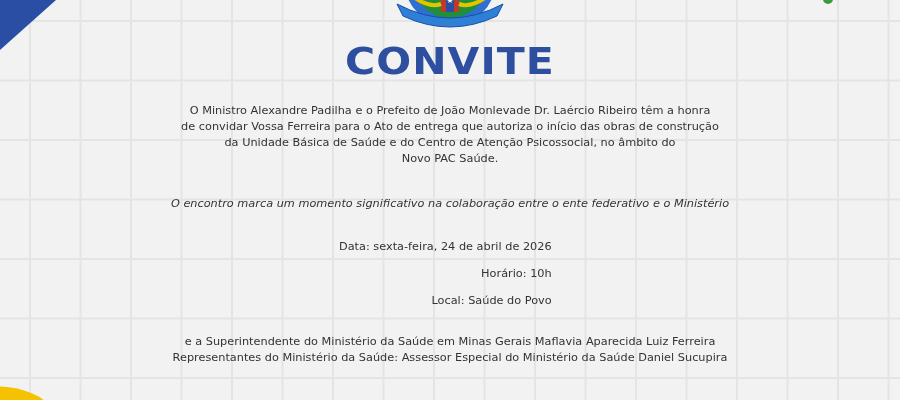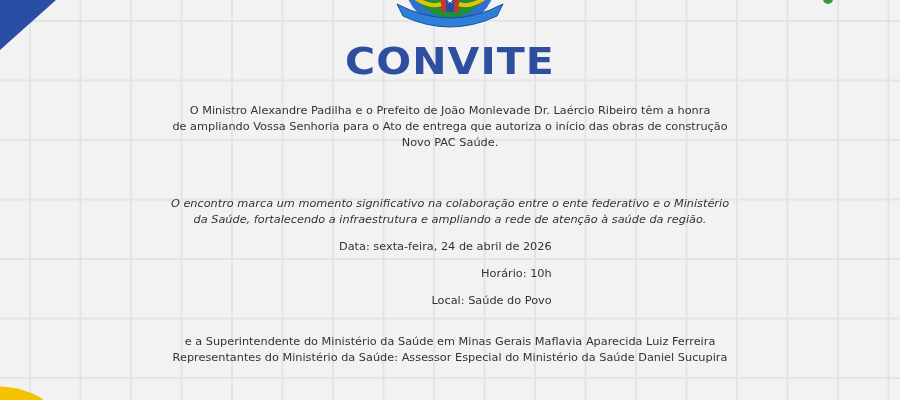--- a/index.html
+++ b/index.html
@@ -68,27 +68,27 @@
     <path d="M40 38 Q55 48 66 44" stroke="#e6c300" stroke-width="4" fill="none"></path>
     <path d="M110 38 Q95 48 84 44" stroke="#e6c300" stroke-width="4" fill="none"></path>
     <text x="73" y="66" font-size="5" fill="#777" text-anchor="middle">☆</text>
   </svg>
 </div>
 
 <div class="title">CONVITE</div>
 
 <div class="para p1">
   <span class="line">O Ministro Alexandre Padilha e o Prefeito de João Monlevade Dr. Laércio Ribeiro têm a honra</span>
-  <span class="line">de ampliando Vossa Senhoria para o Ato de entrega que autoriza o início das obras de construção</span>
+  <span class="line">de convidar Vossa Ferreira para o Ato de entrega que autoriza o início das obras de construção</span>
+  <span class="line">da Unidade Básica de Saúde e do Centro de Atenção Psicossocial, no âmbito do</span>
   <span class="line">Novo PAC Saúde.</span>
 </div>
 
 <div class="para p2">
   <span class="line">O encontro marca um momento significativo na colaboração entre o ente federativo e o Ministério</span>
-  <span class="line">da Saúde, fortalecendo a infraestrutura  e ampliando a rede de atenção à saúde da região.</span>
 </div>
 
 <div class="details">
   <div>Data: sexta-feira, 24 de abril de 2026</div>
   <div>Horário:  10h</div>
   <div>Local: Saúde do Povo</div>
 </div>
 
 <div class="para p3">
   <span class="line">e a Superintendente  do Ministério da Saúde em Minas Gerais Maflavia Aparecida Luiz Ferreira</span>

